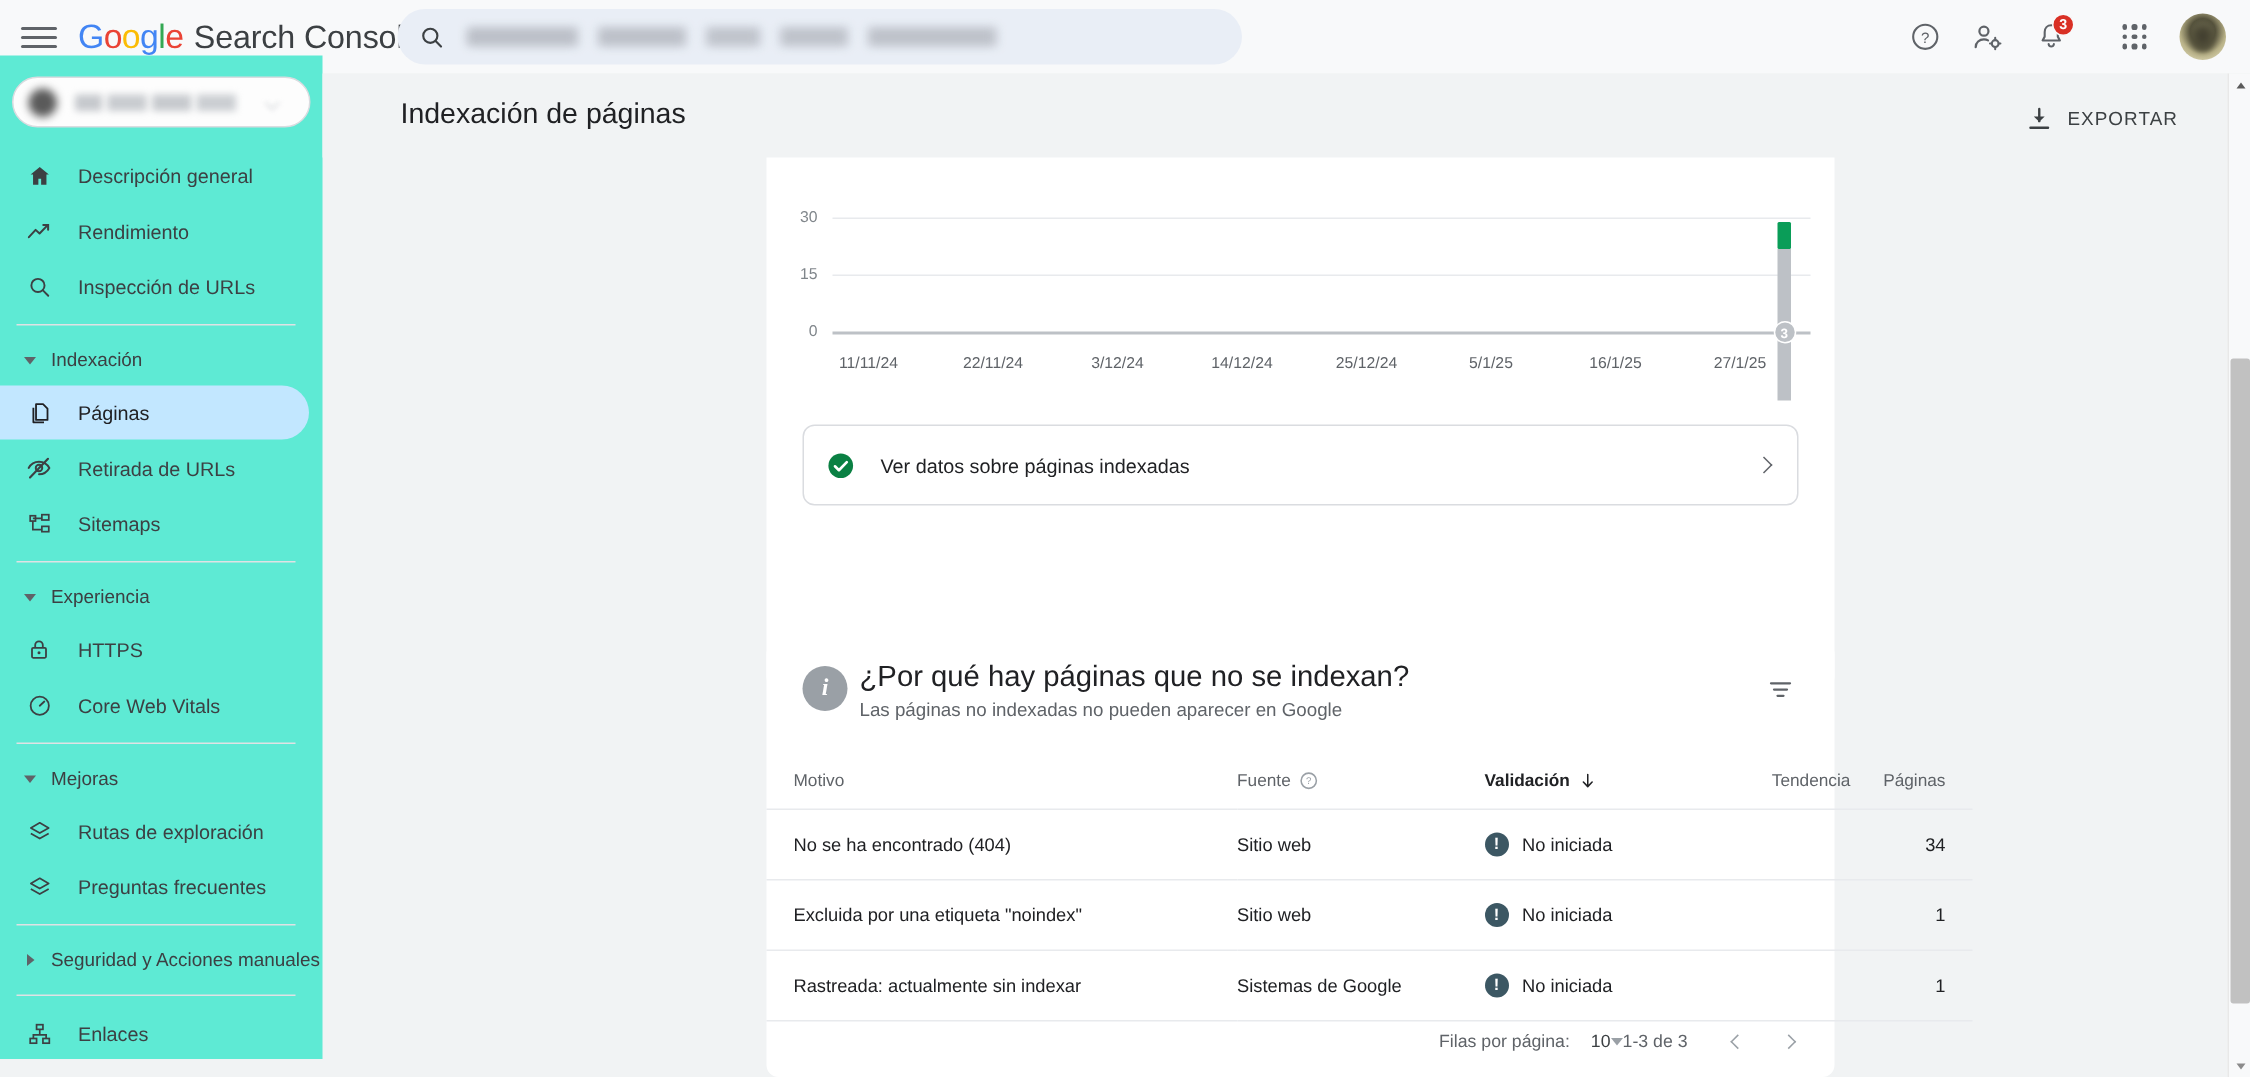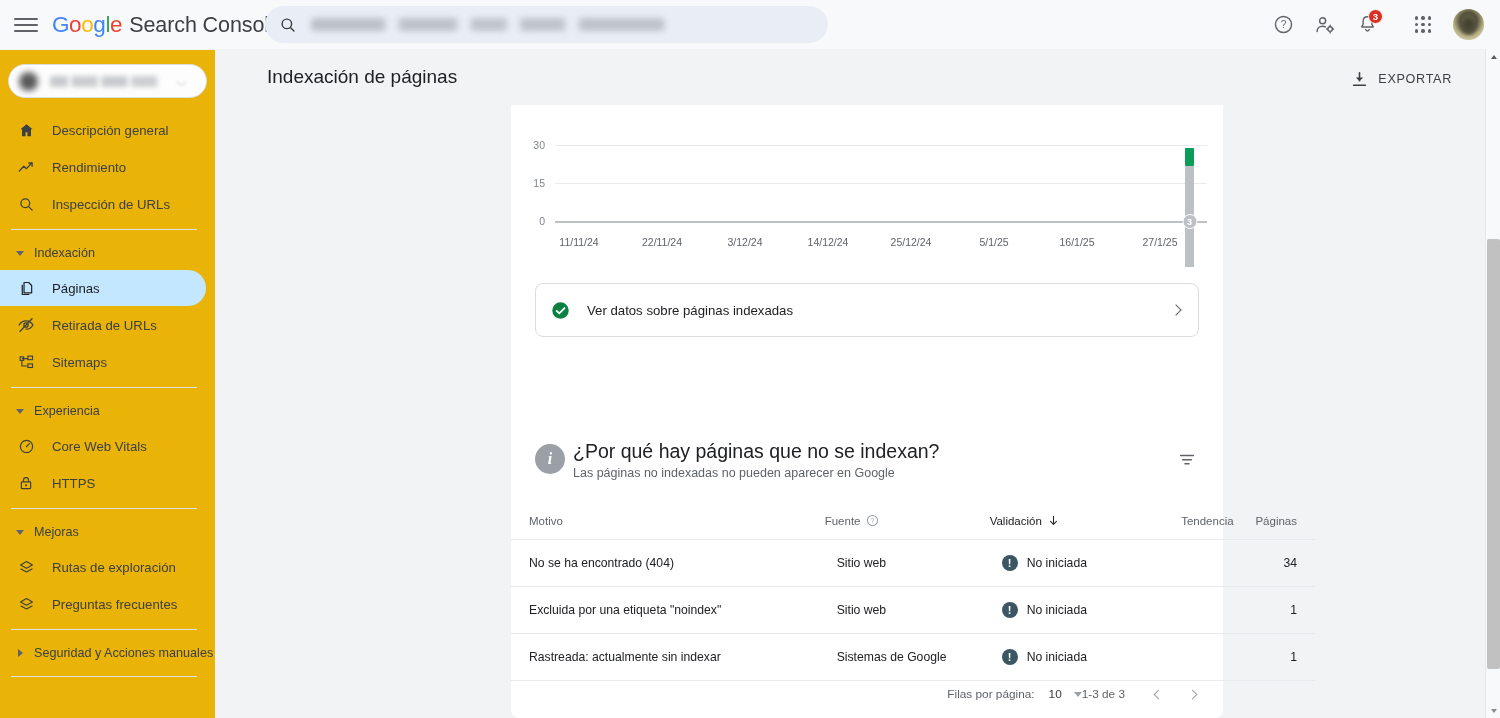--- a/index.html
+++ b/index.html
@@ -68,22 +68,22 @@
     overflow: hidden; position: relative; filter: blur(0.4px);
   }
   .avatar::after {
     content:""; position:absolute; left:22%; top:26%; width:56%; height:58%;
     background: radial-gradient(ellipse at 50% 40%, #3d3a2c 0%, #55523c 55%, rgba(120,114,82,0) 100%);
     border-radius: 50%; filter: blur(1.6px);
   }
 
   
   .sidebar {
-    position: absolute; left: 0; top: 50px; width: 215px; height: 669px;
-    background: #eab308; padding-top: 10px; overflow: hidden;
+    position: absolute; left: 0; top: 37px; width: 215px; height: 669px;
+    background: #5eead4; padding-top: 10px; overflow: hidden;
   }
   .propchip {
     margin: 4px 8px 14px 8px; height: 34px; border-radius: 18px;
     border: 1px solid #dadce0; background: #fdfdfd;
     display: flex; align-items: center; padding: 0 10px; cursor: pointer; position: relative;
   }
   .propchip .pavatar {
     width: 19px; height: 19px; border-radius: 50%; background: #5a5a5a;
     filter: blur(3px); flex: none;
   }
@@ -176,23 +176,23 @@
   .filterbtn {
     position: absolute; right: 18px; top: 14px; width: 36px; height: 36px; border-radius: 50%;
     display: flex; align-items: center; justify-content: center; cursor: pointer;
   }
 
   table.rtable { position: absolute; left: 0; top: 76px; width: 804px; border-collapse: collapse; }
   table.rtable th {
     font-size: 11.5px; color: #5f6368; font-weight: 400; text-align: left;
     padding: 10px 0 12px 0; border-bottom: 1px solid #e8eaed; white-space: nowrap;
   }
-  table.rtable th.sorted { color: #202124; font-weight: 400; }
+  table.rtable th.sorted { color: #202124; font-weight: 700; }
   table.rtable td {
-    font-size: 12.2px; color: #202124; padding: 15px 12px; border-bottom: 1px solid #e8eaed;
+    font-size: 12.2px; color: #202124; padding: 15px 0; border-bottom: 1px solid #e8eaed;
     white-space: nowrap;
   }
   table.rtable tr { cursor: pointer; }
   .col-motivo { width: 270px; padding-left: 18px !important; }
   .col-fuente { width: 142px; }
   .col-valid  { width: 116px; }
   .col-tend   { width: 94px; text-align: right !important; }
   .col-pag    { width: 70px; text-align: right !important; padding-right: 18px !important; }
   .th-inline { display: inline-flex; align-items: center; gap: 5px; }
   .statuscell { display: flex; align-items: center; gap: 9px; }
@@ -201,21 +201,21 @@
     font-size: 11px; font-weight: 700; display: flex; align-items: center;
     justify-content: center; flex: none; line-height: 1;
   }
 
   .pagination {
     position: absolute; bottom: 0; left: 0; width: 712px; height: 48px;
     display: flex; align-items: center; justify-content: flex-end; padding-right: 14px; gap: 0;
   }
   .pagination .plabel { font-size: 11.8px; color: #5f6368; }
   .rowsselect {
-    display: flex; align-items: center; gap: 12px; margin-left: 14px; cursor: pointer;
+    display: flex; align-items: center; margin-left: 14px; cursor: pointer;
     font-size: 11.8px; color: #3c4043;
   }
   .rowsselect .caret { width:0;height:0;border-left:4.5px solid transparent;border-right:4.5px solid transparent;border-top:5px solid #9aa0a6; }
   .rangetext { font-size: 11.8px; color: #5f6368; margin-right: 16px; }
   .pagebtn {
     width: 34px; height: 34px; border-radius: 50%; display: flex; align-items: center;
     justify-content: center; cursor: pointer;
   }
   .chev { width: 7px; height: 7px; border-top: 1.5px solid #9aa0a6; border-right: 1.5px solid #9aa0a6; }
   .chev.left  { transform: rotate(-135deg); }
@@ -373,36 +373,36 @@
     <div class="navdiv"></div>
 
     <div class="navsection">
       <span class="tri">
           <span class="tri-down"></span>
         </span>
       <span>Experiencia</span>
     </div>
     <div class="navitem">
       <span class="nicon">
-        <svg width="17" height="17" viewBox="0 0 24 24">
-            <circle cx="12" cy="12" r="8.6" fill="none" stroke="#3c4043" stroke-width="1.7"></circle>
-            <path d="M12 12l4.3-4" fill="none" stroke="#3c4043" stroke-width="1.7" stroke-linecap="round"></path>
-          </svg>
-      </span>
-      <span>Core Web Vitals</span>
-    </div>
-    <div class="navitem">
-      <span class="nicon">
         <svg width="16" height="16" viewBox="0 0 24 24">
           <rect x="5" y="10.3" width="14" height="10" rx="1.2" fill="none" stroke="#3c4043" stroke-width="1.8"></rect>
           <path d="M8.2 10.3V7.6a3.8 3.8 0 0 1 7.6 0v2.7" fill="none" stroke="#3c4043" stroke-width="1.8"></path>
           <circle cx="12" cy="15.2" r="1.5" fill="#3c4043"></circle>
         </svg>
       </span>
       <span>HTTPS</span>
+    </div>
+    <div class="navitem">
+      <span class="nicon">
+        <svg width="17" height="17" viewBox="0 0 24 24">
+            <circle cx="12" cy="12" r="8.6" fill="none" stroke="#3c4043" stroke-width="1.7"></circle>
+            <path d="M12 12l4.3-4" fill="none" stroke="#3c4043" stroke-width="1.7" stroke-linecap="round"></path>
+          </svg>
+      </span>
+      <span>Core Web Vitals</span>
     </div>
 
     <div class="navdiv"></div>
 
     <div class="navsection">
       <span class="tri">
           <span class="tri-down"></span>
         </span>
       <span>Mejoras</span>
     </div>
@@ -429,20 +429,31 @@
 
     <div class="navsection">
       <span class="tri">
           <span class="tri-right"></span>
         </span>
       <span>Seguridad y Acciones manuales</span>
     </div>
 
     <div class="navdiv"></div>
 
+    <div class="navitem">
+      <span class="nicon">
+        <svg width="17" height="17" viewBox="0 0 24 24">
+          <rect x="9" y="3" width="6" height="4.4" fill="none" stroke="#3c4043" stroke-width="1.6"></rect>
+          <rect x="3" y="16" width="6" height="4.4" fill="none" stroke="#3c4043" stroke-width="1.6"></rect>
+          <rect x="15" y="16" width="6" height="4.4" fill="none" stroke="#3c4043" stroke-width="1.6"></rect>
+          <path d="M12 7.4v5.2M6 16v-3.4h12V16" fill="none" stroke="#3c4043" stroke-width="1.6"></path>
+        </svg>
+      </span>
+      <span>Enlaces</span>
+    </div>
 
   </div>
 
   <div class="main">
 
     <div class="pagehead">
       <div class="pagetitle">Indexación de páginas</div>
       <div class="exportbtn">
         <svg width="19" height="19" viewBox="0 0 24 24">
           <path d="M12 3.4v10.2" stroke="#3c4043" stroke-width="2" stroke-linecap="round"></path>

